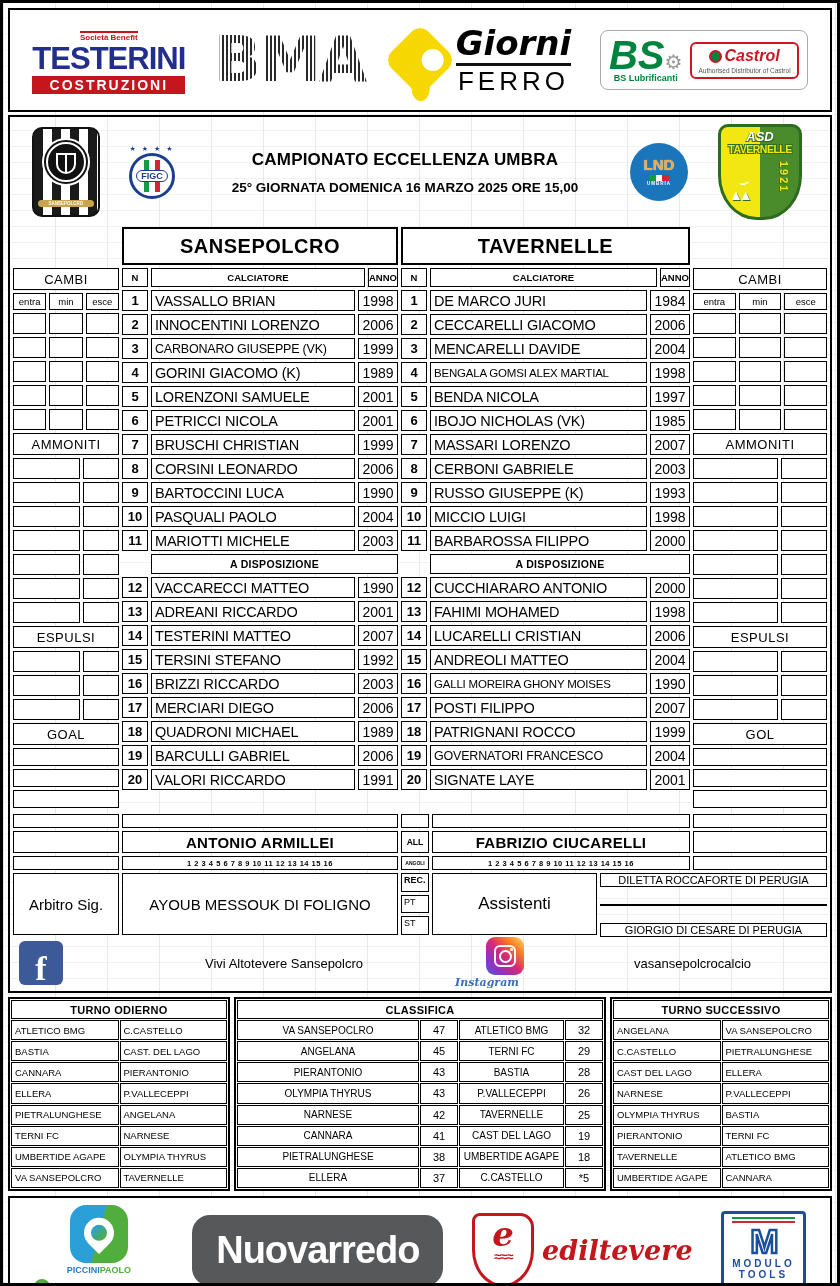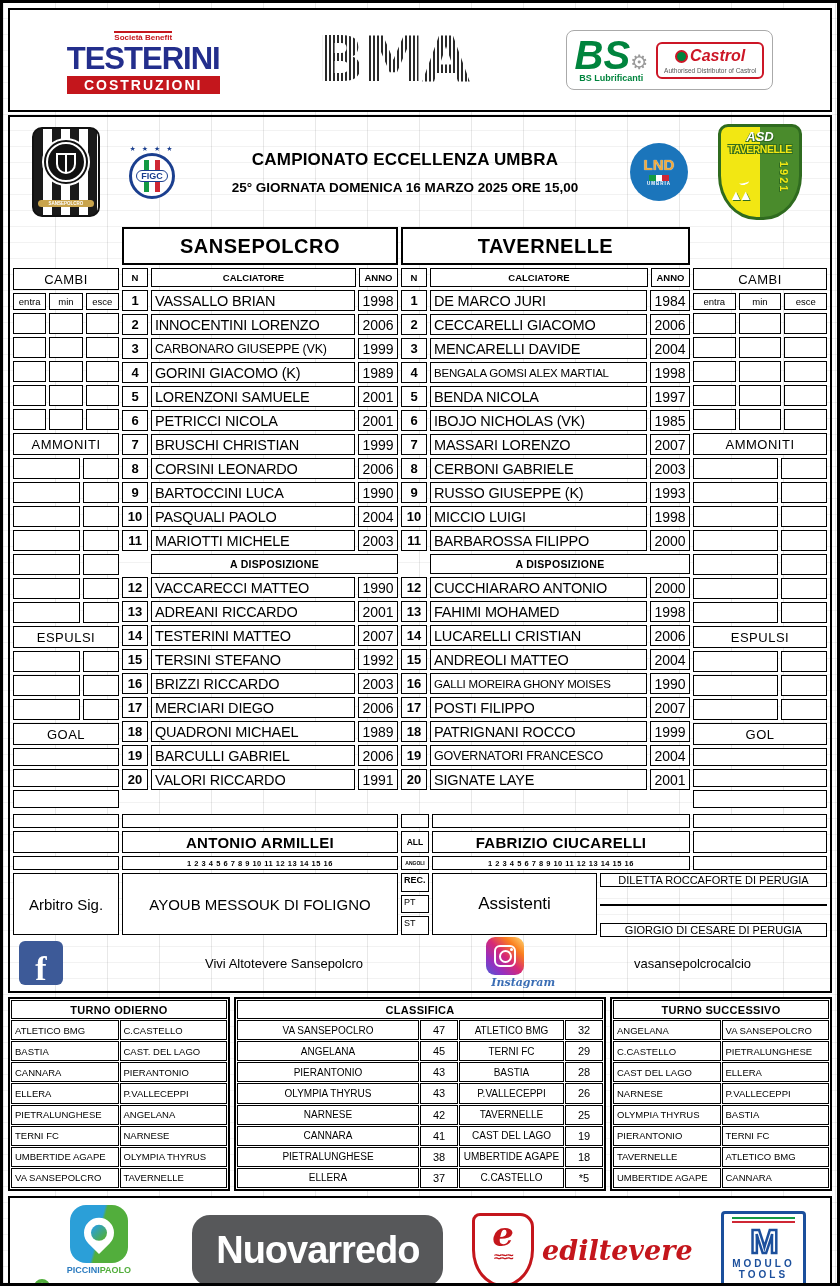--- a/index.html
+++ b/index.html
@@ -97,21 +97,21 @@
   .srow { display:flex; gap:3px; height:21px; margin-bottom:3px; }
   .srow .sc { flex:1; border:1.5px solid #000; background:#fff; }
   .srow .sc.wide { flex:1.9; }
   .subhead { height:17px; margin-bottom:3px; }
   .subhead .sc { font-size:9.5px; display:flex; align-items:center; justify-content:center; }
   .goalrow { height:18px; }
 
   .roster { display:flex; flex-direction:column; }
   .thead { display:flex; gap:3px; height:19px; margin-bottom:3px; }
   .th { border:1.5px solid #000; background:#fff; font-size:9.5px; font-weight:bold; display:flex; align-items:center; justify-content:center; }
-  .th.n { width:26px; } .th.name { flex:1; } .th.year { width:39px; }
+  .th.n { width:26px; } .th.name { flex:1; } .th.year { width:30px; }
   .prow { display:flex; gap:3px; height:21px; margin-bottom:3px; }
   .pn { width:26px; border:1.5px solid #000; background:#fff; font-weight:bold; font-size:13px; display:flex; align-items:center; justify-content:center; }
   .pname { flex:1; border:1.5px solid #000; background:#fff; font-size:14.5px; letter-spacing:-0.2px; display:flex; align-items:center; padding-left:3px; white-space:nowrap; overflow:hidden; }
   .pyear { width:40px; border:1.5px solid #000; background:#fff; font-size:14px; display:flex; align-items:center; justify-content:center; }
   .disp { display:flex; gap:3px; height:20px; margin-bottom:3px; }
   .disp .dsp { width:26px; }
   .disp .dlabel { flex:1; border:1.5px solid #000; background:#fff; font-size:10.5px; font-weight:bold; display:flex; align-items:center; justify-content:center; letter-spacing:0.3px; }
 
   
   .r-spacer { height:14px; }
@@ -134,21 +134,21 @@
   .namescol { flex:1; display:flex; flex-direction:column; gap:17px; }
   .namescol .aname { height:22px; border:1.5px solid #000; background:#fff; font-size:11px; display:flex; align-items:center; justify-content:center; }
   .namescol .agap { flex:1; border:1.5px solid #000; background:#fff; }
 
   
   .r-social { height:50px; align-items:center; margin-bottom:0; }
   .fb-cell { width:100px; display:flex; align-items:center; padding-left:6px; }
   .fb-icon { width:44px; height:44px; background:#3d5a98; border-radius:6px; color:#fff; font-weight:bold; font-size:34px; font-family:"Liberation Serif", serif; display:flex; align-items:flex-end; justify-content:center; line-height:0.9; overflow:hidden; }
   .social-text { font-size:13px; }
   .t1 { flex:1.25; text-align:center; } .t2 { flex:1; text-align:center; }
-  .ig-cell { width:100px; text-align:right; }
+  .ig-cell { width:100px; text-align:left; }
   .ig-icon { width:38px; height:38px; margin:0 auto; border-radius:9px; background:linear-gradient(45deg,#4f5bd5,#962fbf,#d62976,#fa7e1e,#feda75); display:flex; align-items:center; justify-content:center; }
   .ig-cam { width:22px; height:22px; border:2px solid #fff; border-radius:6px; position:relative; }
   .ig-cam::before { content:""; position:absolute; width:9px; height:9px; border:2px solid #fff; border-radius:50%; top:3px; left:3px; }
   .ig-cam::after { content:""; position:absolute; width:3px; height:3px; background:#fff; border-radius:50%; top:1px; right:1px; }
   .ig-word { font-family:"DejaVu Serif", serif; font-style:italic; font-weight:bold; color:#3b6eb5; font-size:11px; margin-top:1px; }
 
   
   .standings { display:flex; gap:4px; margin-top:4px; height:194px; }
   .st-table { border:2px solid #000; background:#fff; padding:1px; display:flex; flex-direction:column; }
   .st-odierno { width:222px; } .st-classifica { flex:1; } .st-successivo { width:222px; }
@@ -190,20 +190,27 @@
 
   <div class="top-band">
     <div class="logo-testerini">
       <div class="benefit">Società Benefit</div>
       <div class="testerini-name">TESTERINI</div>
       <div class="testerini-sub">COSTRUZIONI</div>
     </div>
     <div class="logo-bma">
       <span>BMA</span><span class="stripes"></span>
     </div>
+    <div class="logo-giorni">
+      <div class="giorni-diamond"></div>
+      <div class="giorni-text">
+        <div class="giorni-name">Giorni</div>
+        <div class="giorni-sub">FERRO</div>
+      </div>
+    </div>
     <div class="logo-bs">
       <div class="bs-left">
         <span class="bs-mark">BS</span><span class="bs-gear">⚙</span>
         <div class="bs-sub">BS Lubrificanti</div>
       </div>
       <div class="castrol-box">
         <div class="castrol-name">Castrol</div>
         <div class="castrol-sub">Authorised Distributor of Castrol</div>
       </div>
     </div>

